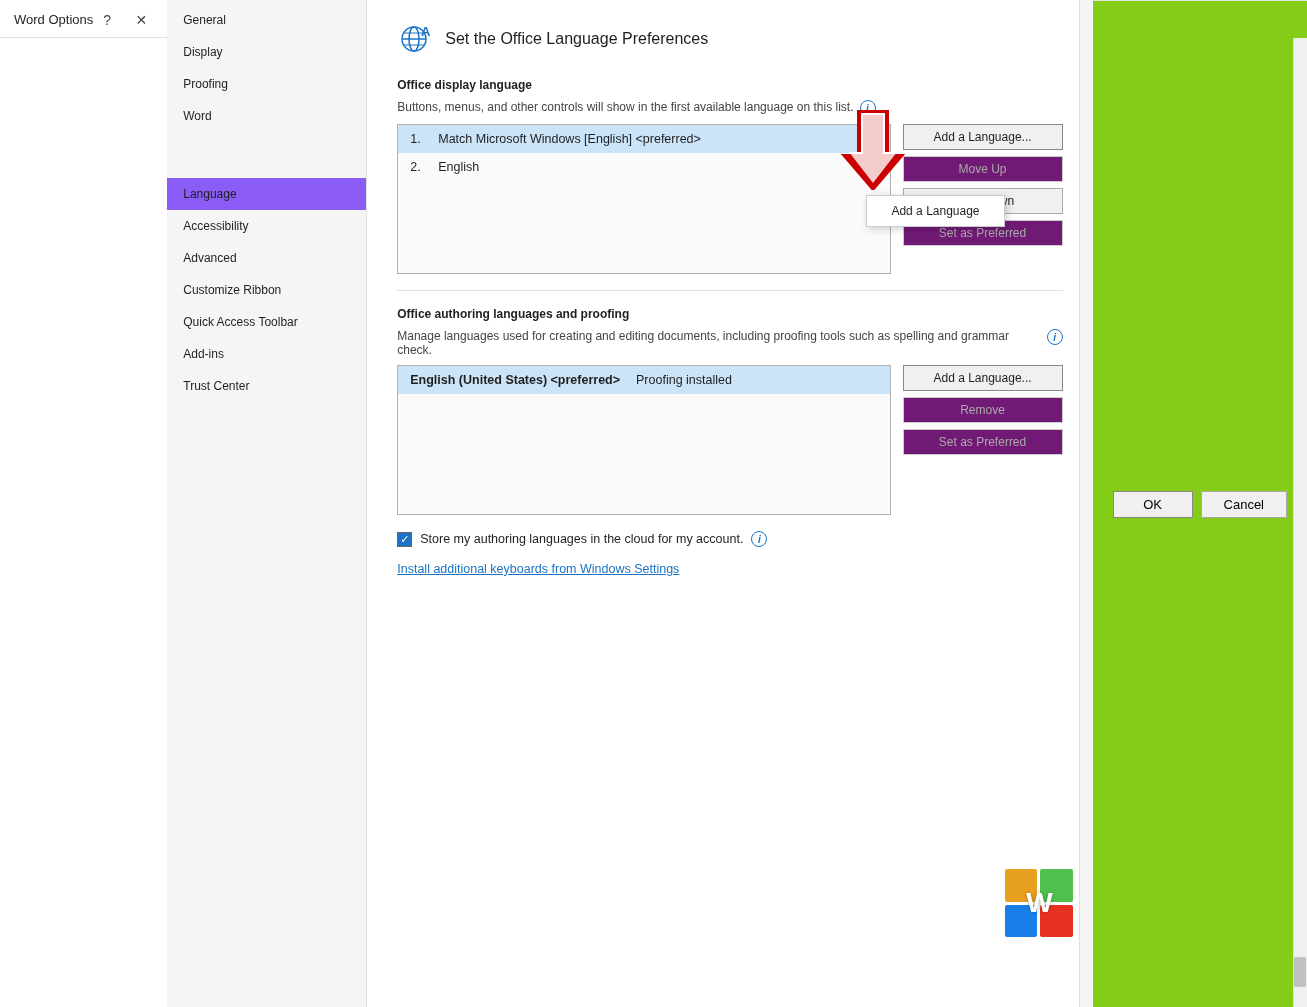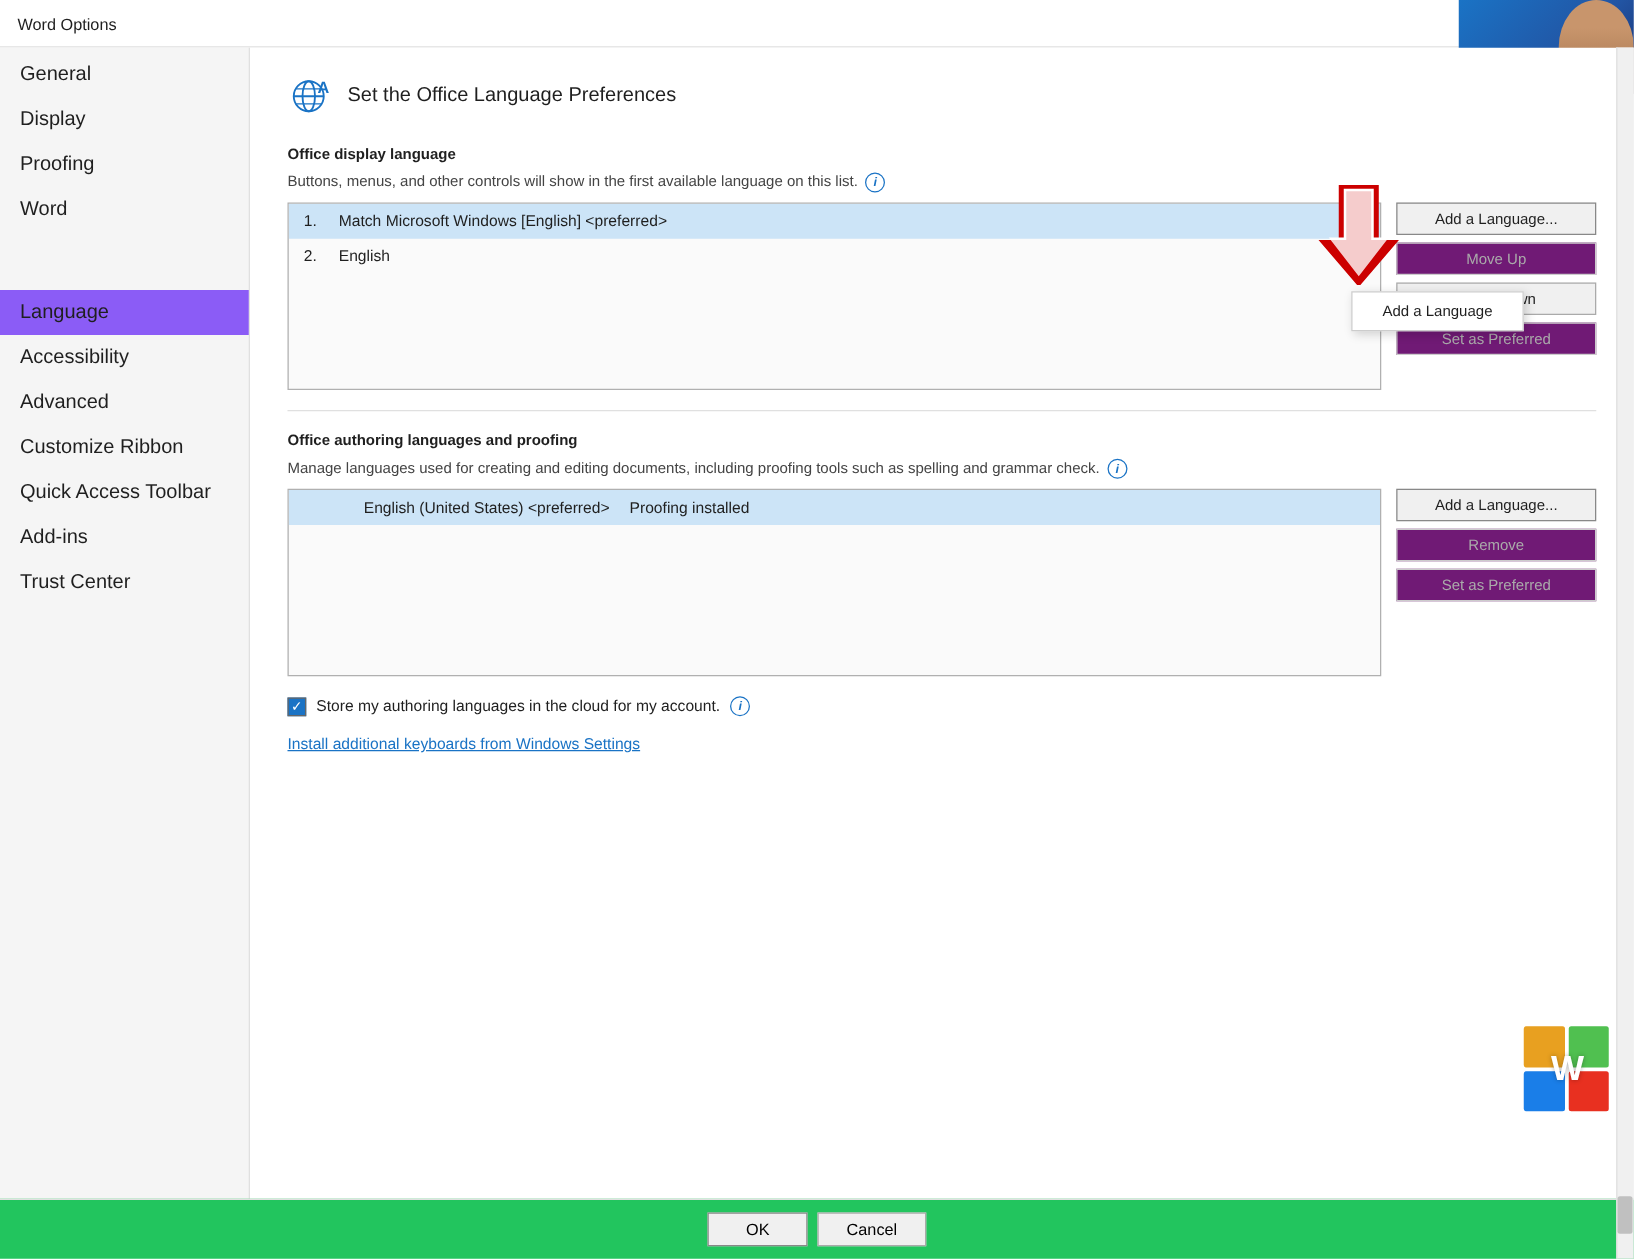--- a/index.html
+++ b/index.html
@@ -7,21 +7,21 @@
       font-family: 'Segoe UI', sans-serif;
       font-size: 13px;
       background: #f0f0f0;
       width: 1307px;
       height: 1007px;
       overflow: hidden;
     }
 
     .dialog-wrapper {
       display: flex;
-      flex-direction: column;
+      flex-direction: row;
       width: 1307px;
       height: 1007px;
       background: #fff;
       position: relative;
     }
 
     
     .title-bar {
       display: flex;
       align-items: center;
@@ -86,21 +86,21 @@
       width: 200px;
       background: #f5f5f5;
       border-right: 1px solid #e0e0e0;
       flex-shrink: 0;
       padding-top: 4px;
     }
     .sidebar-item {
       padding: 9px 16px;
       cursor: pointer;
       color: #1f1f1f;
-      font-size: 16px;
+      font-size: 12px;
       user-select: none;
     }
     .sidebar-item.active {
       background: #8b5cf6;
       color: #1f1f1f;
       margin-top: 46px;
     }
 
     
     .content {
@@ -260,21 +260,21 @@
       overflow-y: auto;
     }
     .authoring-item {
       padding: 7px 12px;
       font-size: 12.5px;
       color: #1f1f1f;
       display: flex;
       gap: 16px;
       background: #cce4f7;
     }
-    .authoring-item-name { font-weight: 400; margin-left: 48px; }
+    .authoring-item-name { font-weight: 700; }
 
     
     .checkbox-row {
       display: flex;
       align-items: center;
       gap: 8px;
       margin-top: 14px;
       margin-bottom: 14px;
     }
     .checkbox-box {
@@ -298,21 +298,21 @@
       font-size: 12.5px;
     }
 
     
     .bottom-bar {
       display: flex;
       justify-content: center;
       align-items: center;
       padding: 10px 20px;
       border-top: 1px solid #e0e0e0;
-      background: #22c55e;
+      background: #84cc16;
       gap: 8px;
       position: relative;
     }
     .bottom-btn {
       padding: 5px 22px;
       font-size: 13px;
       border: 1px solid #aaa;
       background: #f0f0f0;
       cursor: pointer;
       min-width: 80px;

